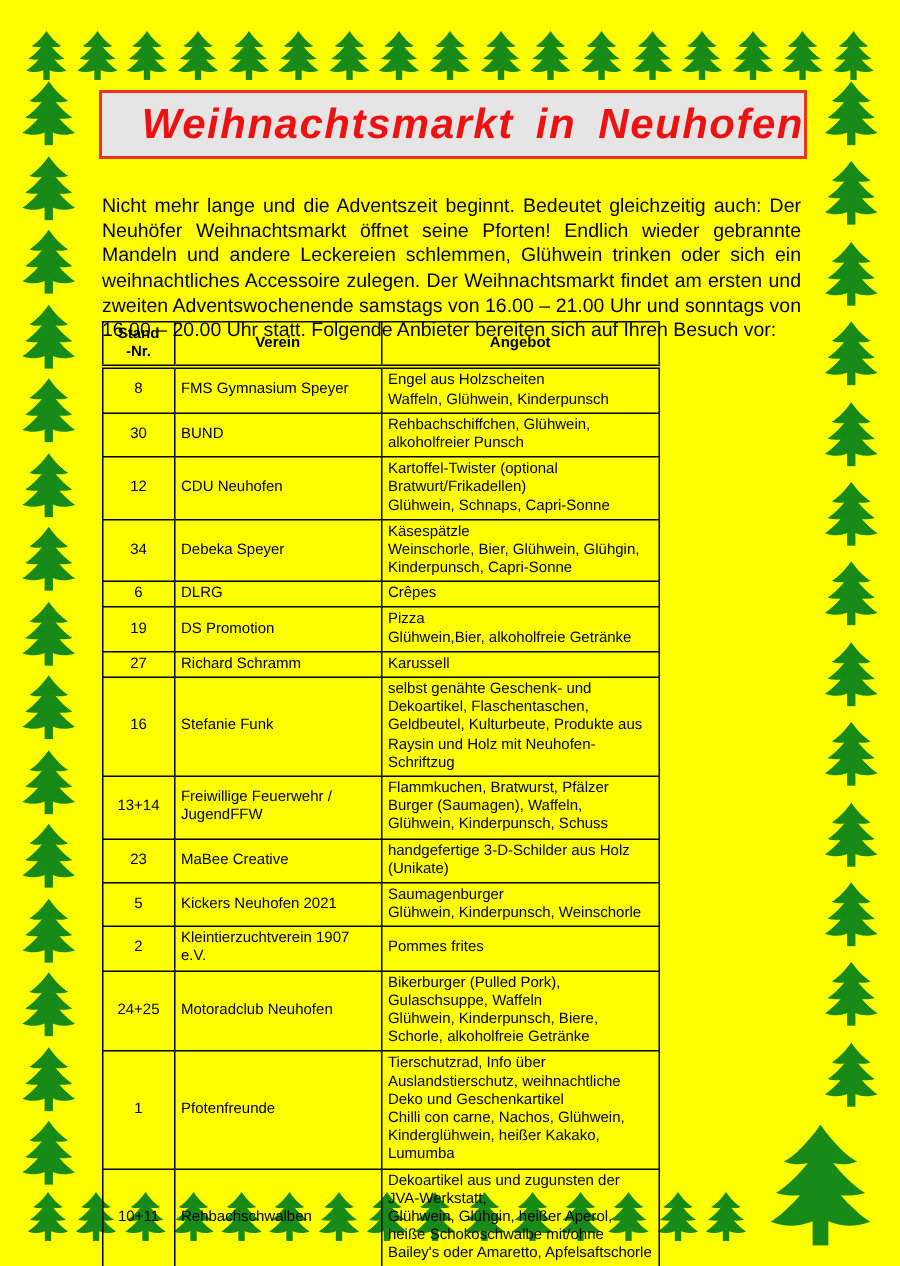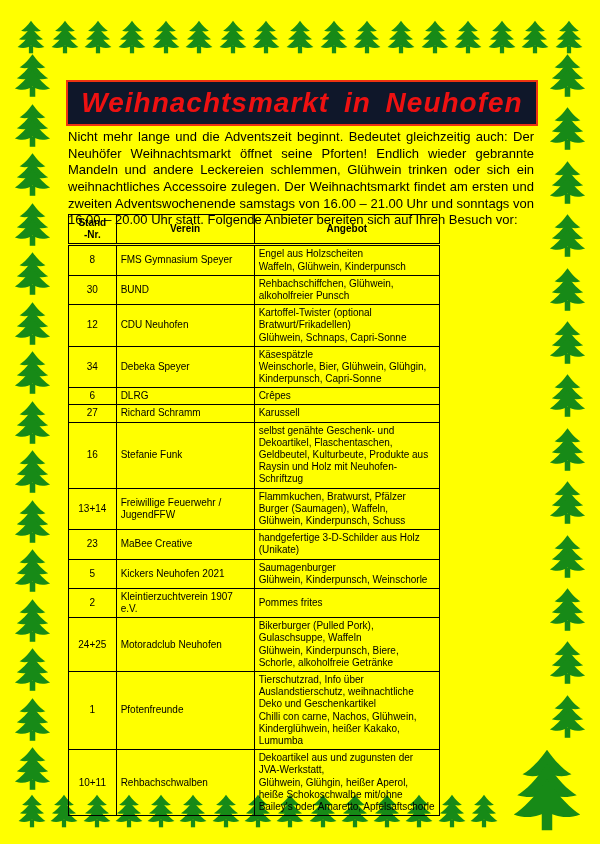--- a/index.html
+++ b/index.html
@@ -14,22 +14,22 @@
   #border-top{top:20px;}
   #border-bottom{bottom:16px;right:100px;}
   .tree-col{position:absolute;top:52px;bottom:52px;display:flex;flex-direction:column;justify-content:space-between;align-items:center;}
   #border-left{left:14px;}
   #border-right{right:14px;bottom:104px;}
   #corner-tree{position:absolute;right:16px;bottom:12px;}
   .tree{display:block;}
   
   .title-box{
     position:absolute;left:66px;top:60px;width:468px;height:42px;
-    background:#0f172a;border:2px solid #ee3311;
-    display:flex;align-items:center;justify-content:center;margin-top:20px;
+    background:#e5e5e5;border:2px solid #ee3311;
+    display:flex;align-items:center;justify-content:flex-end;
   }
   .title-box h1{
     margin:0;font-size:28px;font-weight:bold;font-style:italic;
     color:#ee1111;letter-spacing:1px;word-spacing:6px;white-space:nowrap;
   }
   
   .intro{
     position:absolute;left:68px;top:116px;width:466px;
     font-size:13px;line-height:1.28;text-align:justify;
   }
@@ -590,20 +590,26 @@
         <td class="col-verein">Debeka Speyer</td>
         <td class="col-angebot">Käsespätzle
 Weinschorle, Bier, Glühwein, Glühgin, Kinderpunsch, Capri-Sonne</td>
       </tr>
     <tr>
         <td class="col-stand">6</td>
         <td class="col-verein">DLRG</td>
         <td class="col-angebot">Crêpes</td>
       </tr>
     <tr>
+        <td class="col-stand">19</td>
+        <td class="col-verein">DS Promotion</td>
+        <td class="col-angebot">Pizza
+Glühwein,Bier, alkoholfreie Getränke</td>
+      </tr>
+    <tr>
         <td class="col-stand">27</td>
         <td class="col-verein">Richard Schramm</td>
         <td class="col-angebot">Karussell</td>
       </tr>
     <tr>
         <td class="col-stand">16</td>
         <td class="col-verein">Stefanie Funk</td>
         <td class="col-angebot">selbst genähte Geschenk- und Dekoartikel, Flaschentaschen, Geldbeutel, Kulturbeute, Produkte aus Raysin und Holz mit Neuhofen-Schriftzug</td>
       </tr>
     <tr>

